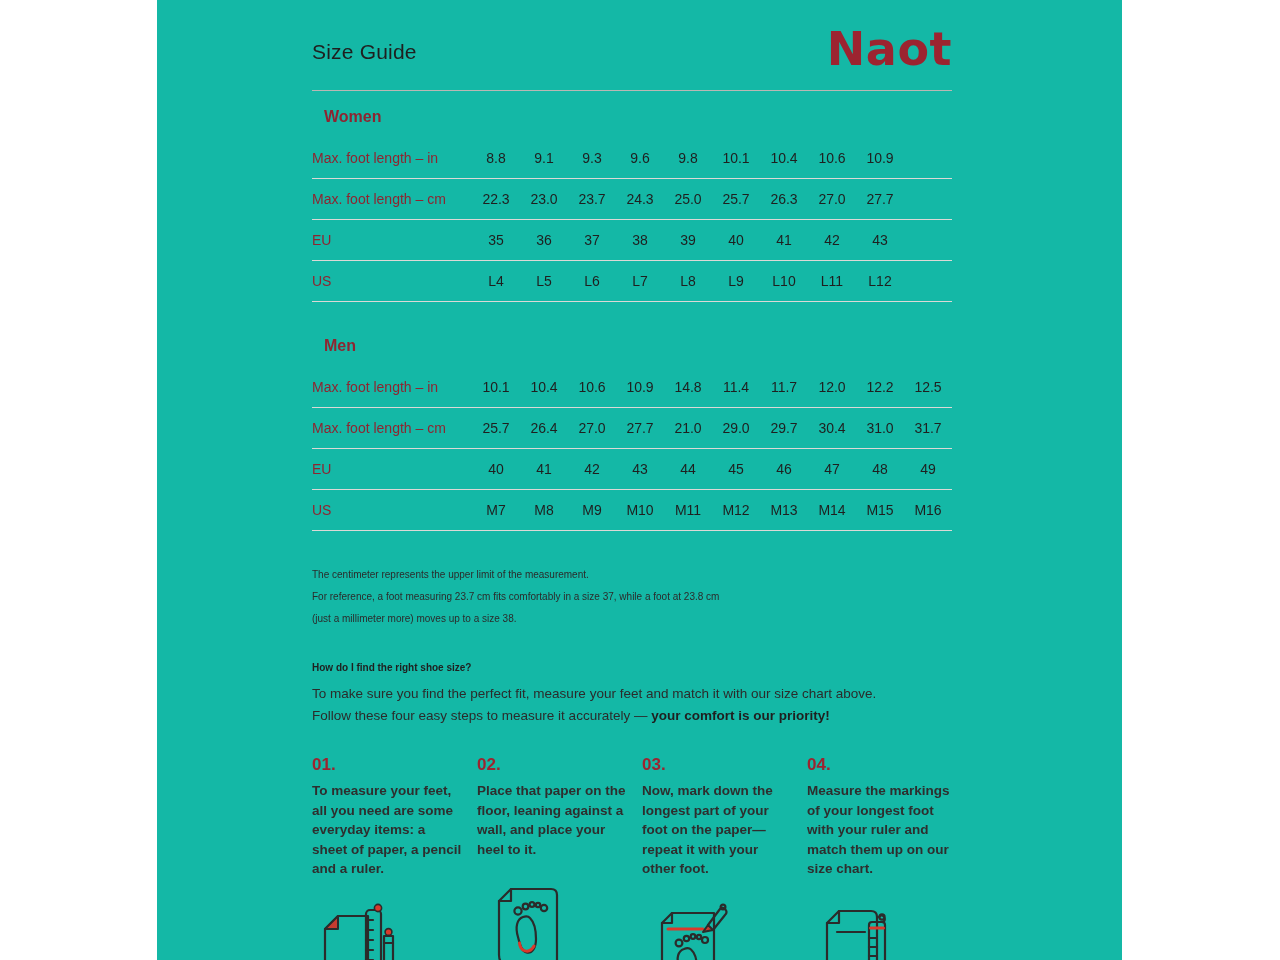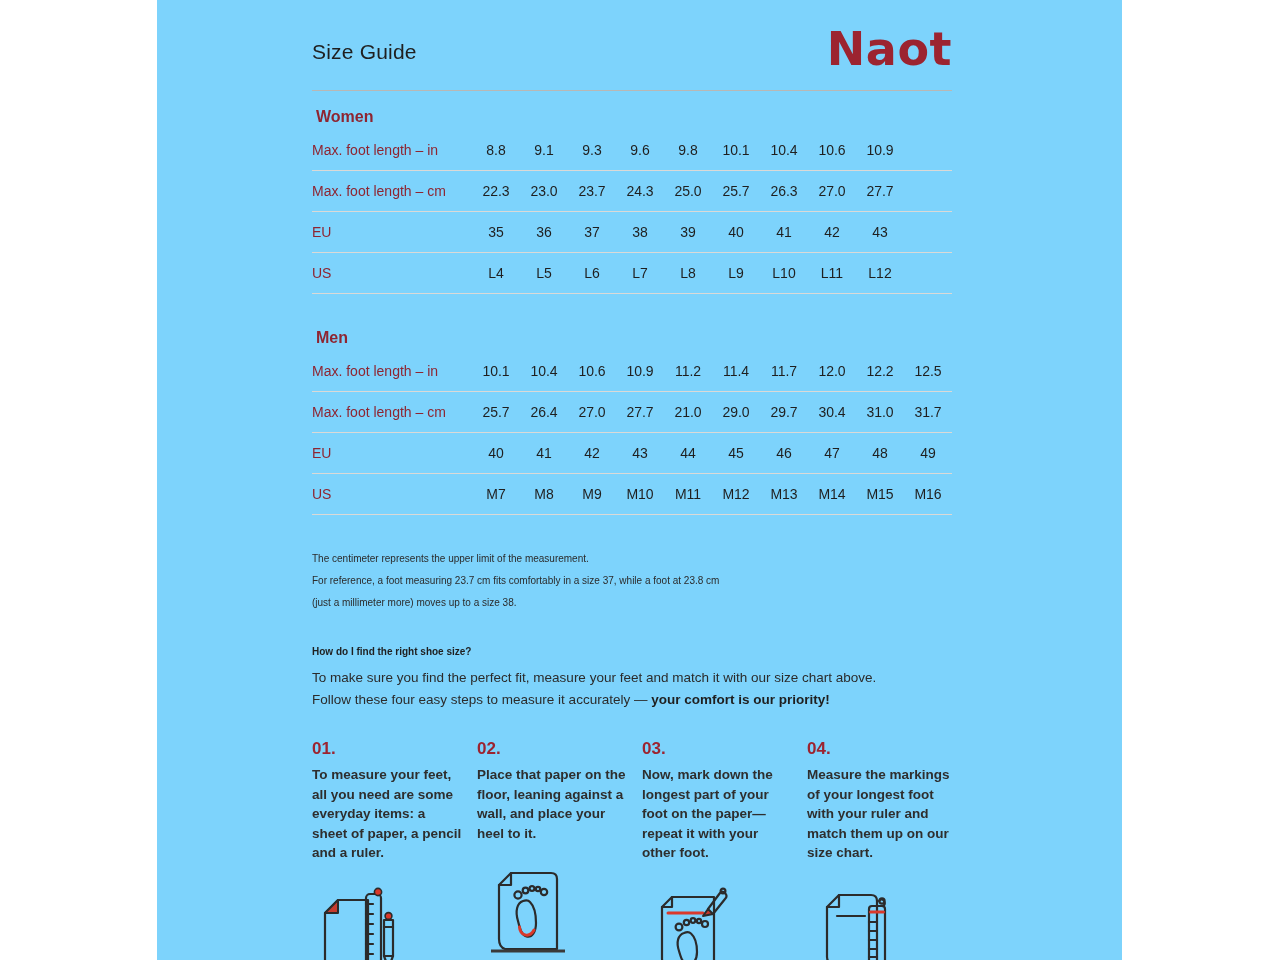--- a/index.html
+++ b/index.html
@@ -3,35 +3,35 @@
 <meta charset="utf-8">
 <style>
   html,body{margin:0;padding:0;}
   body{
     width:1280px;height:960px;overflow:hidden;background:#ffffff;
     font-family:"Liberation Sans","DejaVu Sans",sans-serif;
     -webkit-font-smoothing:antialiased;
   }
   .card{
     position:absolute;left:157px;top:0;width:965px;height:960px;
-    background:#7dd3fc;
+    background:#14b8a6;
   }
   .content{
     position:relative;margin-left:155px;width:640px;padding-top:28px;
   }
   
   .header{display:flex;justify-content:space-between;align-items:flex-start;height:48px;}
   .page-title{font-size:21px;color:#1f1f1f;letter-spacing:.2px;margin-top:12px;font-weight:400;}
   .brand-logo{
     font-size:46px;font-weight:800;color:#9c2430;letter-spacing:.5px;
     line-height:46px;margin-top:-2px;font-family:"DejaVu Sans",sans-serif;
   }
   .header-divider{border:none;border-top:1px solid #b9b7b4;margin:14px 0 0 0;}
   
-  .section-title{font-size:16px;font-weight:700;color:#8e2531;margin:4px;}
+  .section-title{font-size:16px;font-weight:700;color:#8e2531;margin:12px;}
   .women-title{margin-top:17px;}
   .men-title{margin-top:35px;}
   .size-table{margin-top:3px;}
   .trow{
     display:grid;grid-template-columns:160px repeat(10,1fr);
     align-items:center;height:40px;border-bottom:1px solid #dbd9d6;
   }
   .tlabel{font-size:14px;font-weight:400;color:#8e2531;}
   .tcell{font-size:14px;font-weight:500;color:#1f1f1f;text-align:center;}
   
@@ -124,21 +124,21 @@
 
     <section>
       <h2 class="section-title men-title">Men</h2>
       <div class="size-table">
           <div class="trow">
             <span class="tlabel">Max. foot length – in</span>
             <span class="tcell">10.1</span>
             <span class="tcell">10.4</span>
             <span class="tcell">10.6</span>
             <span class="tcell">10.9</span>
-            <span class="tcell">11.2</span>
+            <span class="tcell">14.8</span>
             <span class="tcell">11.4</span>
             <span class="tcell">11.7</span>
             <span class="tcell">12.0</span>
             <span class="tcell">12.2</span>
             <span class="tcell">12.5</span>
           </div>
           <div class="trow">
             <span class="tlabel">Max. foot length – cm</span>
             <span class="tcell">25.7</span>
             <span class="tcell">26.4</span>

